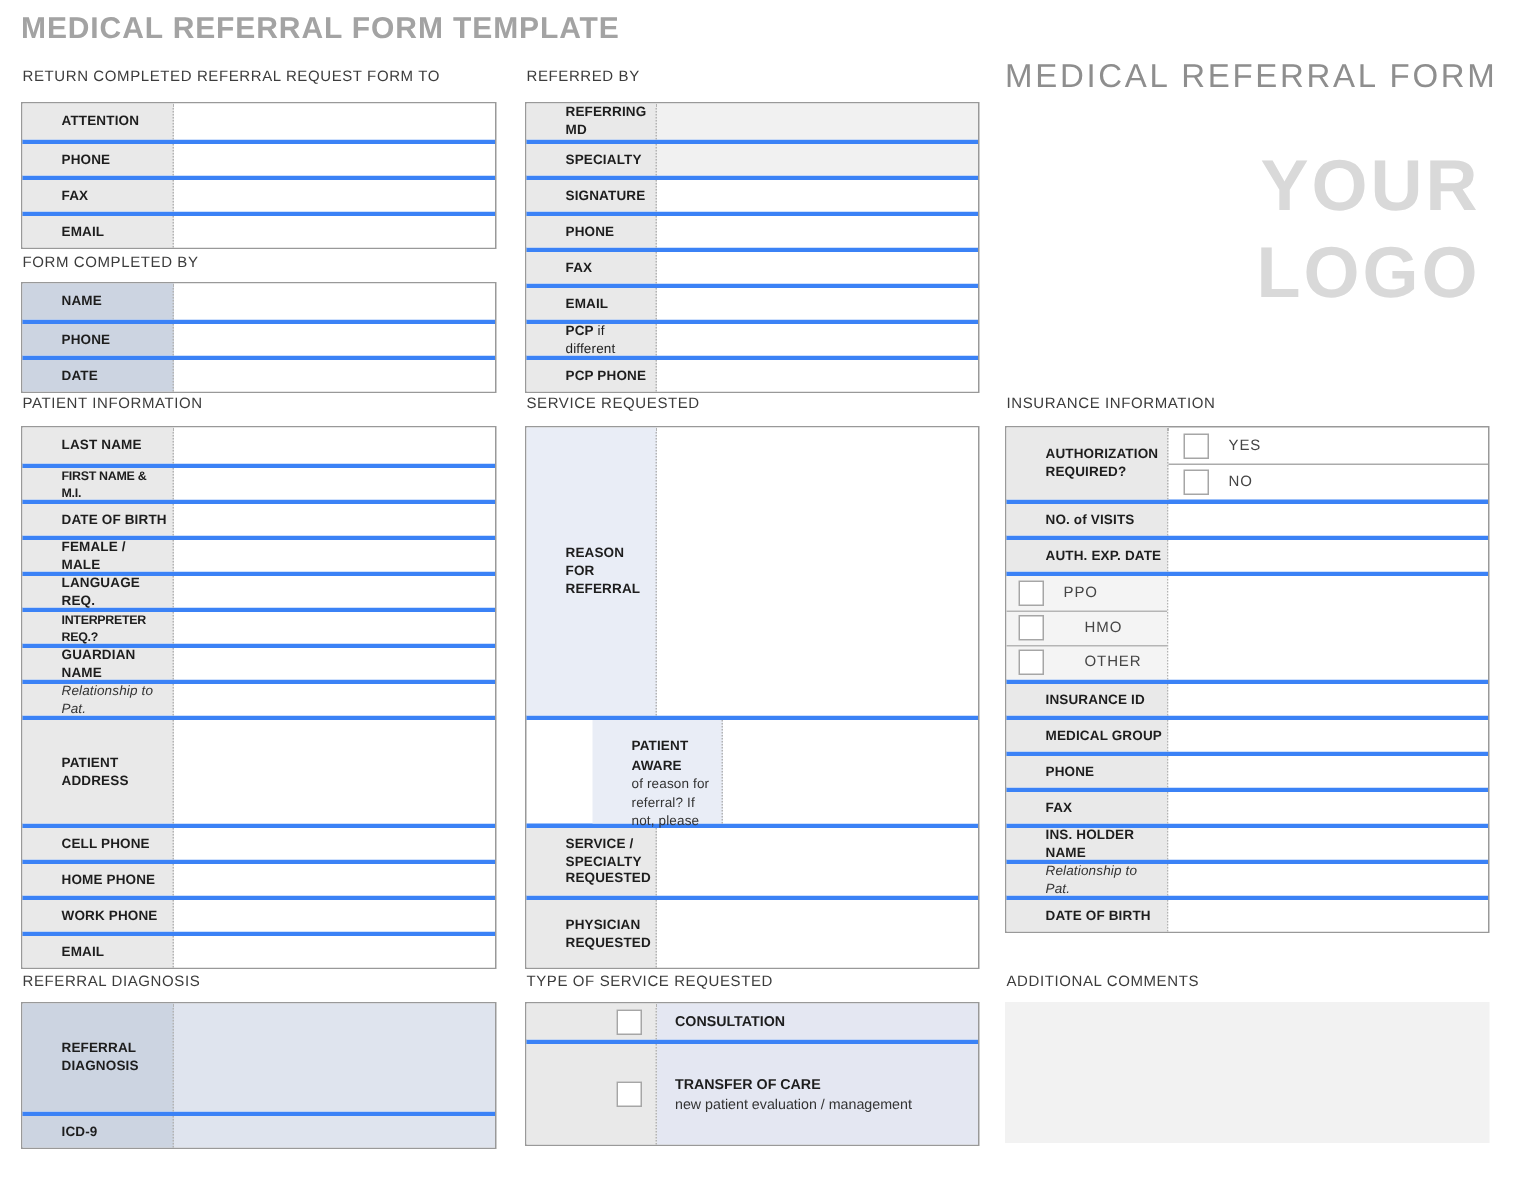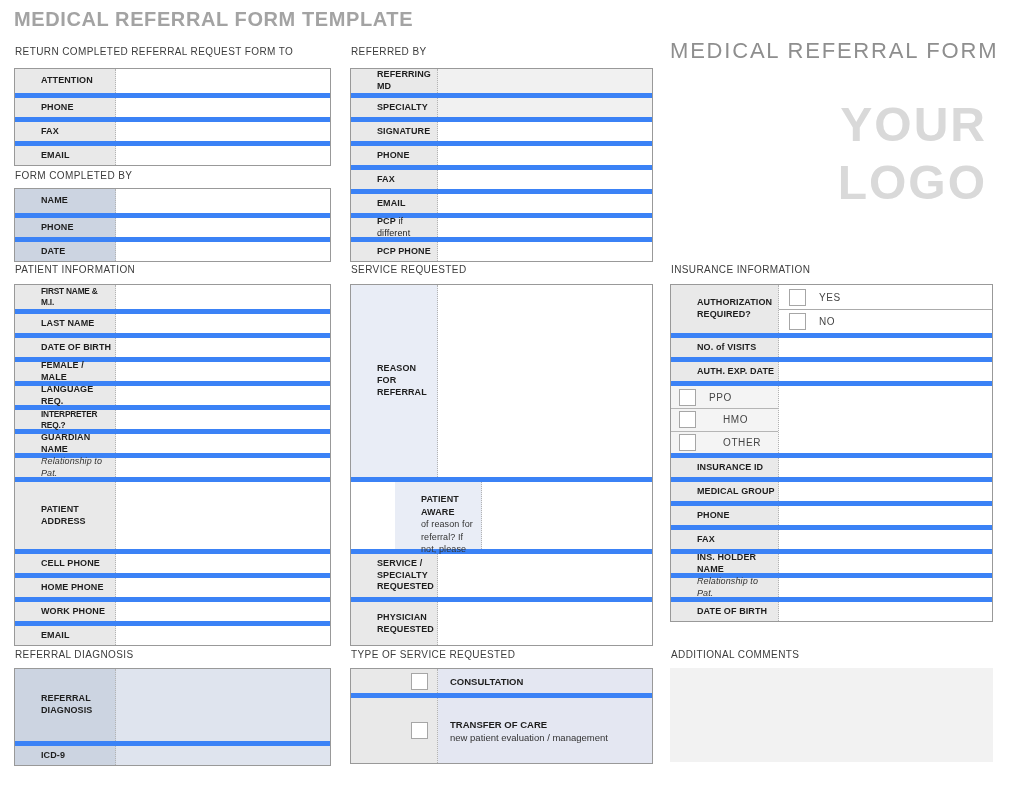--- a/index.html
+++ b/index.html
@@ -17,21 +17,21 @@
   #col-right{left:670px;width:323px;}
 
   .sec-head{
     position:absolute;left:1px;font-size:10px;color:#3c3c3c;
     letter-spacing:0.4px;white-space:nowrap;
   }
   .tbl{
     position:absolute;left:0;width:100%;box-sizing:border-box;
     border:1px solid #999;background:#fff;
   }
-  .row{display:flex;box-sizing:border-box;height:24px;border-top:5px solid #3b82f6;}
+  .row{display:flex;box-sizing:border-box;height:24px;border-top:3px solid #3b82f6;}
   .tbl .row:first-child{border-top:none;}
   .lbl{
     box-sizing:border-box;border-right:1px dotted #b3b3b3;background:#e9e9e9;
     display:flex;align-items:center;padding:0 3px 0 26px;
     font-size:9px;font-weight:bold;color:#1d1d1d;letter-spacing:0.1px;line-height:1.3;
   }
   .tl .lbl{width:101px;flex:none;}
   .tm .lbl{width:87px;flex:none;}
   .tr .lbl{width:108px;flex:none;}
   .val{flex:1;background:#fff;}
@@ -113,25 +113,25 @@
     </div>
     <div class="row">
       <div class="lbl">DATE</div>
       <div class="val"></div>
     </div>
   </div>
 
   <div class="sec-head" style="top:264px">PATIENT INFORMATION</div>
   <div class="tbl tl" style="top:284px">
     <div class="row">
+      <div class="lbl">LAST NAME</div>
+      <div class="val"></div>
+    </div>
+    <div class="row">
       <div class="lbl tight">FIRST NAME &amp; M.I.</div>
-      <div class="val"></div>
-    </div>
-    <div class="row">
-      <div class="lbl">LAST NAME</div>
       <div class="val"></div>
     </div>
     <div class="row">
       <div class="lbl">DATE OF BIRTH</div>
       <div class="val"></div>
     </div>
     <div class="row">
       <div class="lbl">FEMALE / MALE</div>
       <div class="val"></div>
     </div>

